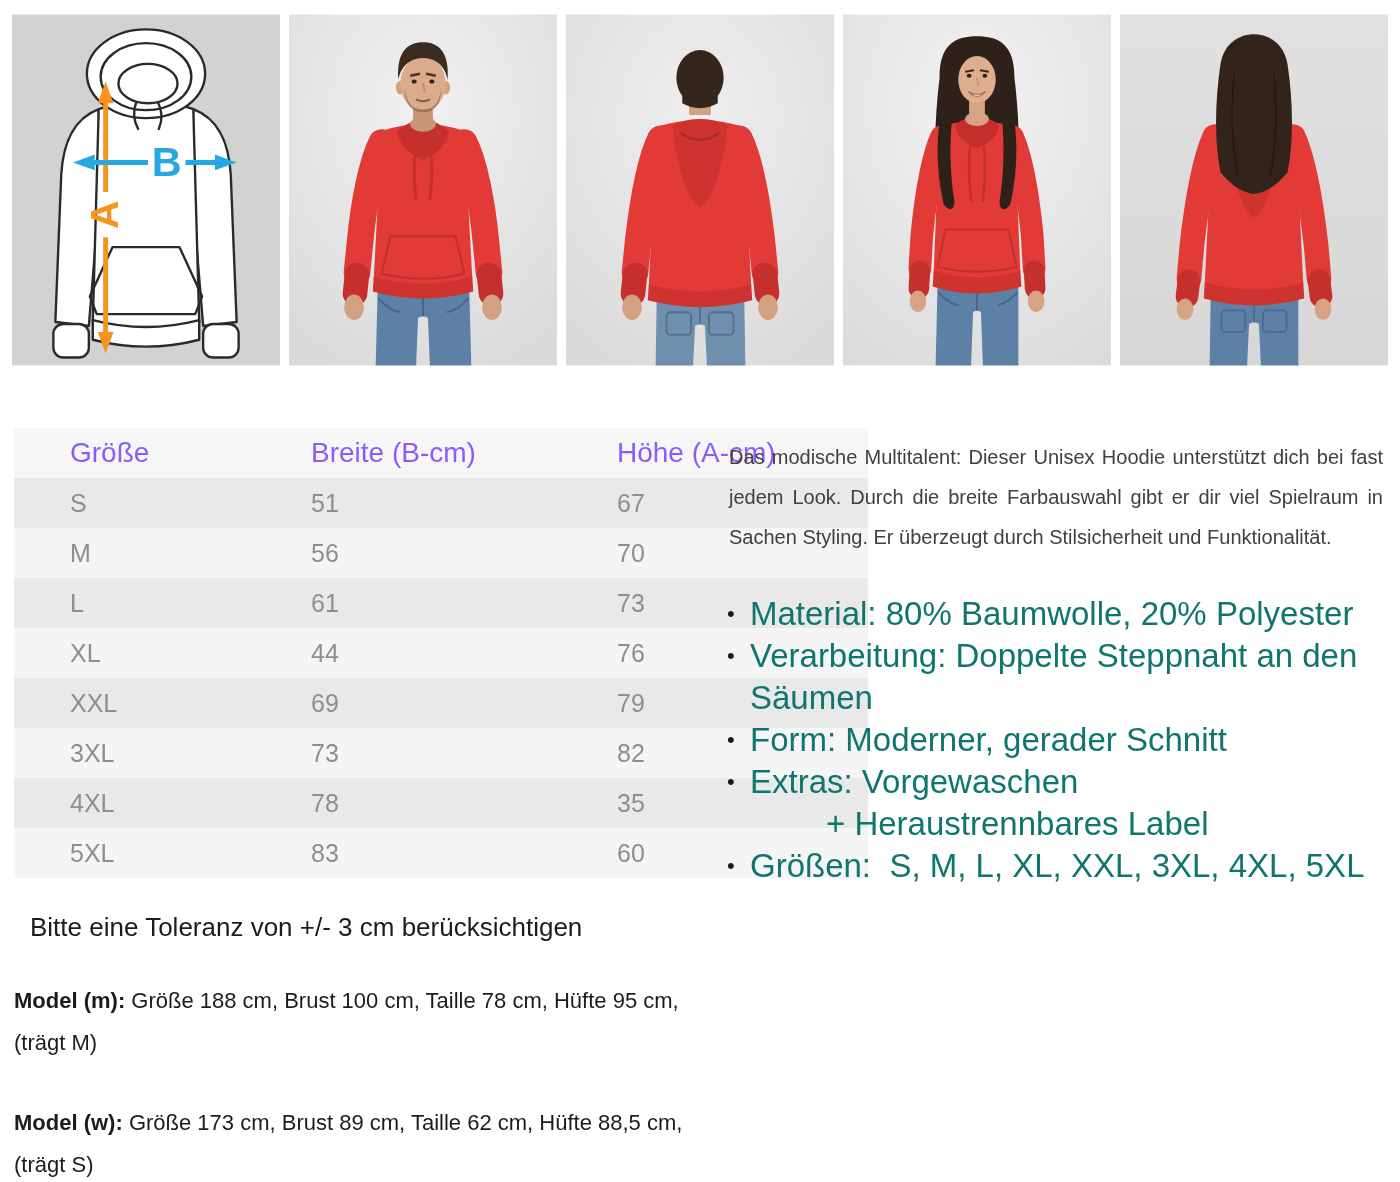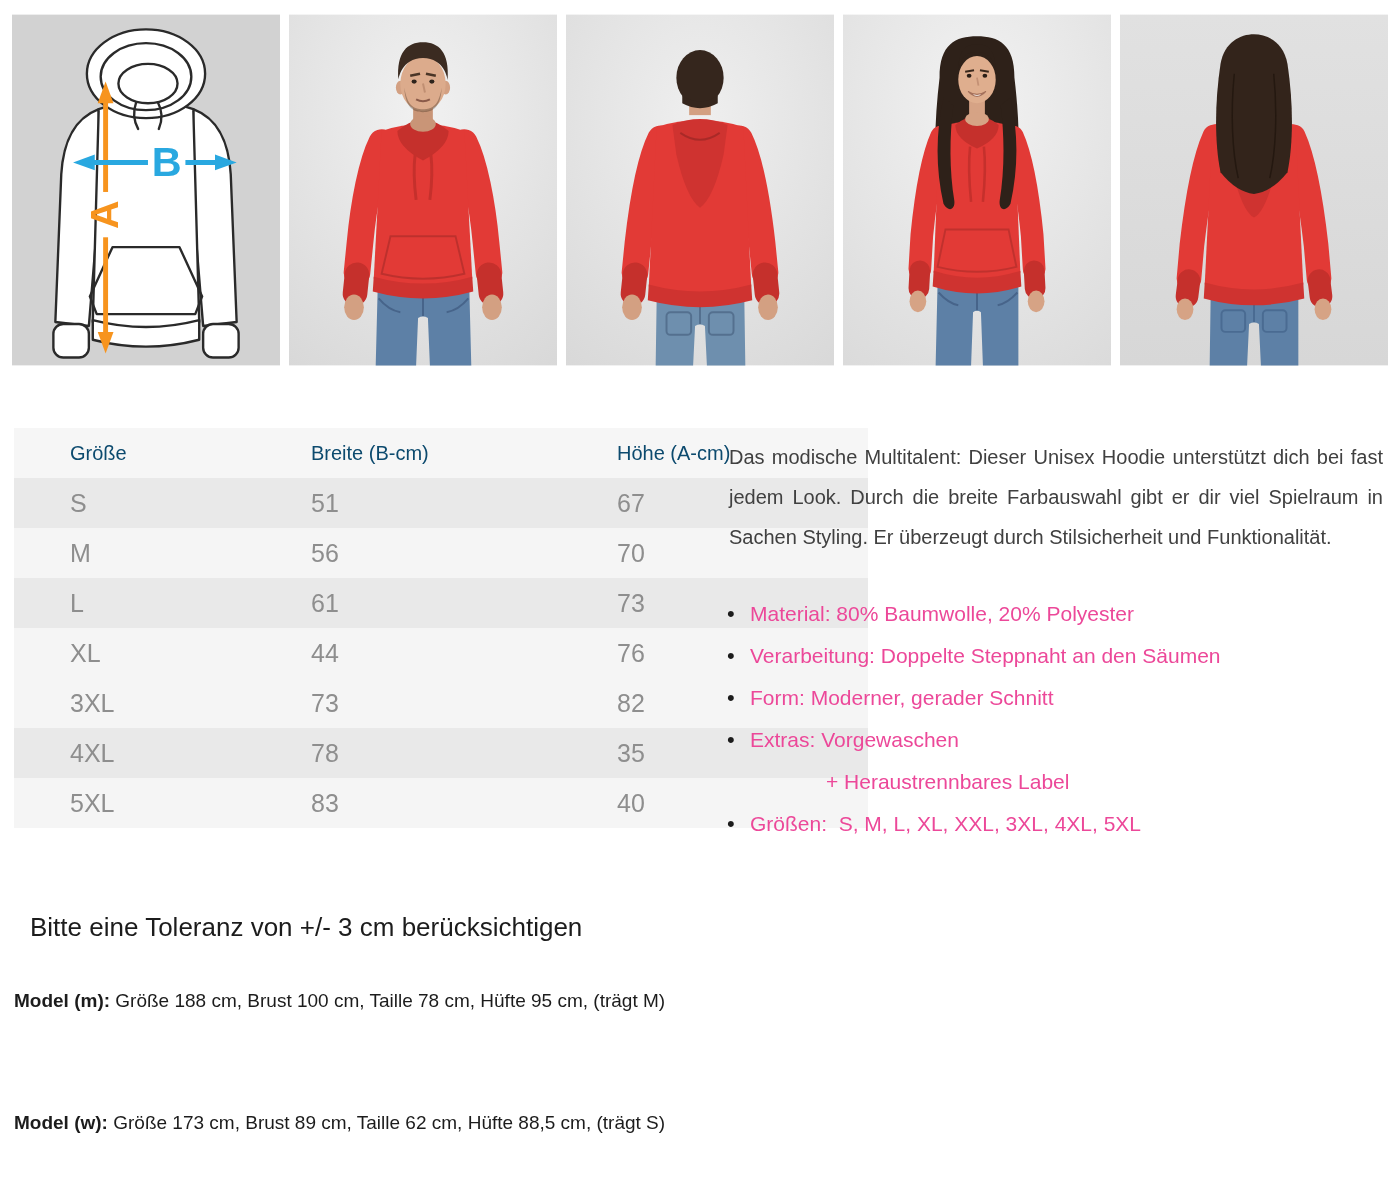--- a/index.html
+++ b/index.html
@@ -6,38 +6,38 @@
   body{width:1400px;height:1182px;position:relative;font-family:"Liberation Sans",sans-serif;color:#1c1c1c;overflow:hidden;}
 
   
   .top-row{position:absolute;left:12px;top:12px;width:1376px;height:356px;display:flex;gap:9px;}
   .img-block{flex:1 1 0;height:356px;overflow:hidden;background:#fff;}
   .img-block svg{display:block;width:100%;height:100%;}
 
   
   table.size-table{position:absolute;left:14px;top:428px;width:686px;border-collapse:collapse;table-layout:fixed;}
   table.size-table th,table.size-table td{height:50px;font-weight:400;text-align:left;padding:0 0 0 56px;vertical-align:middle;white-space:nowrap;}
-  table.size-table th{background:#f6f6f6;color:#0c4a6e;font-size:20px;}
+  table.size-table th{background:#f6f6f6;color:#8b5cf6;font-size:28px;}
   table.size-table td{color:#8e8e8e;font-size:25px;}
   table.size-table tr.odd td{background:#e9e9e9;}
   table.size-table tr.even td{background:#f5f5f5;}
   .c0{width:185px;}.c1{width:250px;}.c2{width:251px;}
 
   
   .desc{position:absolute;left:722px;top:430px;width:668px;}
   .intro{margin:7px;font-size:20px;line-height:40px;text-align:justify;color:#404040;}
-  ul.bullets{margin:36px 0 0 0;padding:0;list-style:none;font-size:21px;color:#ec4899;}
+  ul.bullets{margin:36px 0 0 0;padding:0;list-style:none;font-size:33px;color:#0f766e;}
   li.b-item{position:relative;}
   .b-main{line-height:42px;padding-left:28px;position:relative;}
   .b-main::before{content:"\2022";position:absolute;left:5px;top:0;font-size:22px;color:#1c1c1c;}
   .b-sub{line-height:42px;padding-left:104px;}
 
   
   .tolerance{position:absolute;left:30px;top:912px;margin:0;font-size:26px;}
-  .model-note{position:absolute;left:14px;width:692px;margin:0;font-size:19px;line-height:42px;}
+  .model-note{position:absolute;left:14px;width:692px;margin:0;font-size:22px;line-height:42px;}
   .model-m{top:980px;}
   .model-w{top:1102px;}
   .model-note b{font-weight:700;}
 </style>
 </head>
 <body>
 
 <div class="top-row">
 
   <div class="img-block">
@@ -242,34 +242,39 @@
       <tr class="odd">
         <td class="c0">L</td>
         <td class="c1">61</td>
         <td class="c2">73</td>
       </tr>
       <tr class="even">
         <td class="c0">XL</td>
         <td class="c1">44</td>
         <td class="c2">76</td>
       </tr>
+      <tr class="odd">
+        <td class="c0">XXL</td>
+        <td class="c1">69</td>
+        <td class="c2">79</td>
+      </tr>
       <tr class="even">
         <td class="c0">3XL</td>
         <td class="c1">73</td>
         <td class="c2">82</td>
       </tr>
       <tr class="odd">
         <td class="c0">4XL</td>
         <td class="c1">78</td>
         <td class="c2">35</td>
       </tr>
       <tr class="even">
         <td class="c0">5XL</td>
         <td class="c1">83</td>
-        <td class="c2">40</td>
+        <td class="c2">60</td>
       </tr>
     </tbody>
 </table>
 
 <div class="desc">
   <p class="intro">Das modische Multitalent: Dieser Unisex Hoodie unterstützt dich bei fast jedem Look. Durch die breite Farbauswahl gibt er dir viel Spielraum in Sachen Styling. Er überzeugt durch Stilsicherheit und Funktionalität.</p>
   <ul class="bullets">
       <li class="b-item">
         <div class="b-main">Material: 80% Baumwolle, 20% Polyester</div>
       </li>

